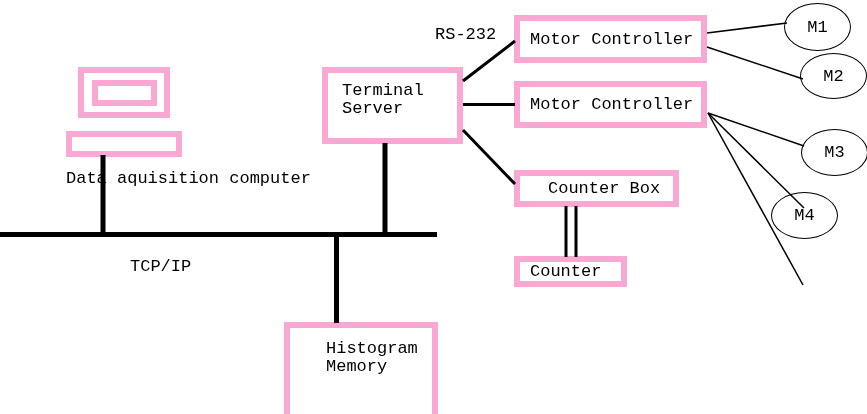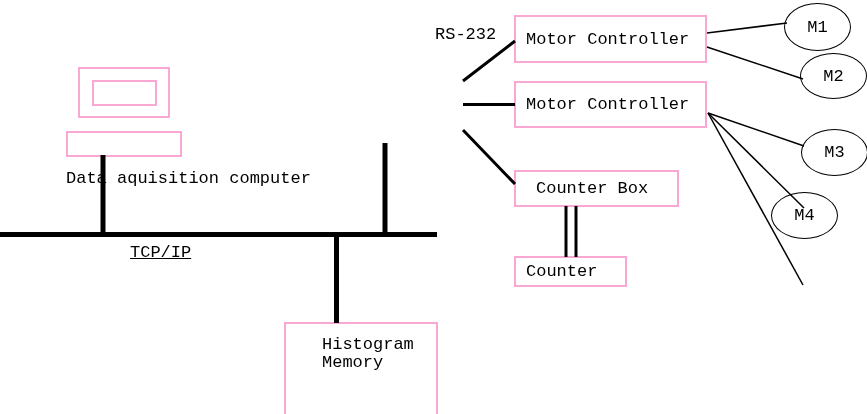--- a/index.html
+++ b/index.html
@@ -9,21 +9,21 @@
     width: 867px;
     height: 414px;
     background: #ffffff;
     font-family: "Liberation Mono", "DejaVu Sans Mono", monospace;
     font-size: 17px;
     color: #000000;
     overflow: hidden;
   }
   .box {
     position: absolute;
-    border: 2px solid #f9a8d4;
+    border: 6px solid #f9a8d4;
     background: #ffffff;
   }
   .node-text {
     display: flex;
     align-items: center;
   }
   .two-line {
     line-height: 17.5px;
   }
   .ellipse {
@@ -55,30 +55,34 @@
 </style>
 </head>
 <body>
 
 <div class="canvas">
 
   <div class="box" style="left:78px; top:67px; width:92px; height:51px;"></div>
   <div class="box" style="left:92px; top:80px; width:65px; height:26px;"></div>
   <div class="box" style="left:66px; top:131px; width:116px; height:26px;"></div>
 
+  <div class="box two-line" style="left:322px; top:67px; width:141px; height:77px; padding:9px 0 0 14px;">
+    <div>Terminal</div>
+    <div>Server</div>
+  </div>
 
   <div class="box node-text" style="left:514px; top:15px; width:193px; height:48px; padding-left:10px;">
     <span>Motor Controller</span>
   </div>
 
   <div class="box node-text" style="left:514px; top:81px; width:193px; height:47px; padding-left:10px;">
     <span>Motor Controller</span>
   </div>
 
-  <div class="box node-text" style="left:514px; top:170px; width:165px; height:37px; padding-left:20px;">
+  <div class="box node-text" style="left:514px; top:170px; width:165px; height:37px; padding-left:28px;">
     <span>Counter Box</span>
   </div>
 
   <div class="box node-text" style="left:514px; top:256px; width:113px; height:31px; padding-left:10px;">
     <span>Counter</span>
   </div>
 
   <div class="box two-line" style="left:284px; top:322px; width:154px; height:100px; padding:12px 0 0 36px;">
     <div>Histogram</div>
     <div>Memory</div>
@@ -92,21 +96,21 @@
   </div>
   <div class="ellipse" style="left:801px; top:129px; height:47px;">
     <span>M3</span>
   </div>
   <div class="ellipse" style="left:771px; top:192px; height:47px;">
     <span>M4</span>
   </div>
 
   <div class="free-label" style="left:435px; top:25px;">RS-232</div>
   <div class="free-label" style="left:66px; top:169px;">Data aquisition computer</div>
-  <div class="free-label" style="left:130px; top:243px;text-decoration:underline;">TCP/IP</div>
+  <div class="free-label" style="left:130px; top:257px;">TCP/IP</div>
 
   <svg class="wires" viewBox="0 0 867 414">
 
     <line class="w-thick" x1="0" y1="234.5" x2="437" y2="234.5"></line>
 
     <line class="w-thick" x1="103" y1="155" x2="103" y2="233"></line>
     <line class="w-thick" x1="385" y1="143" x2="385" y2="233"></line>
     <line class="w-thick" x1="336.5" y1="236" x2="336.5" y2="323"></line>
 
     <line class="w-med" x1="463" y1="81" x2="515" y2="41"></line>

